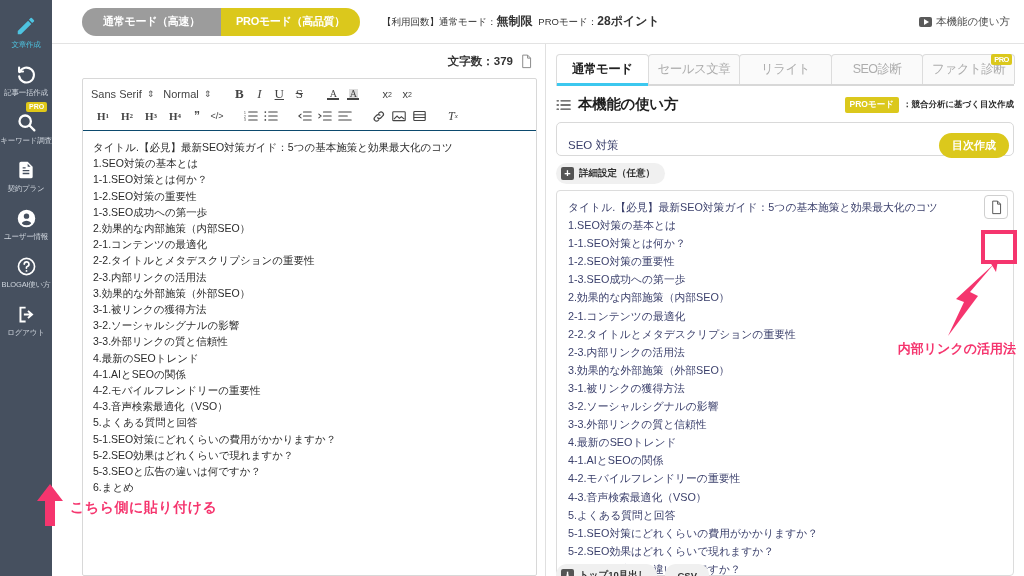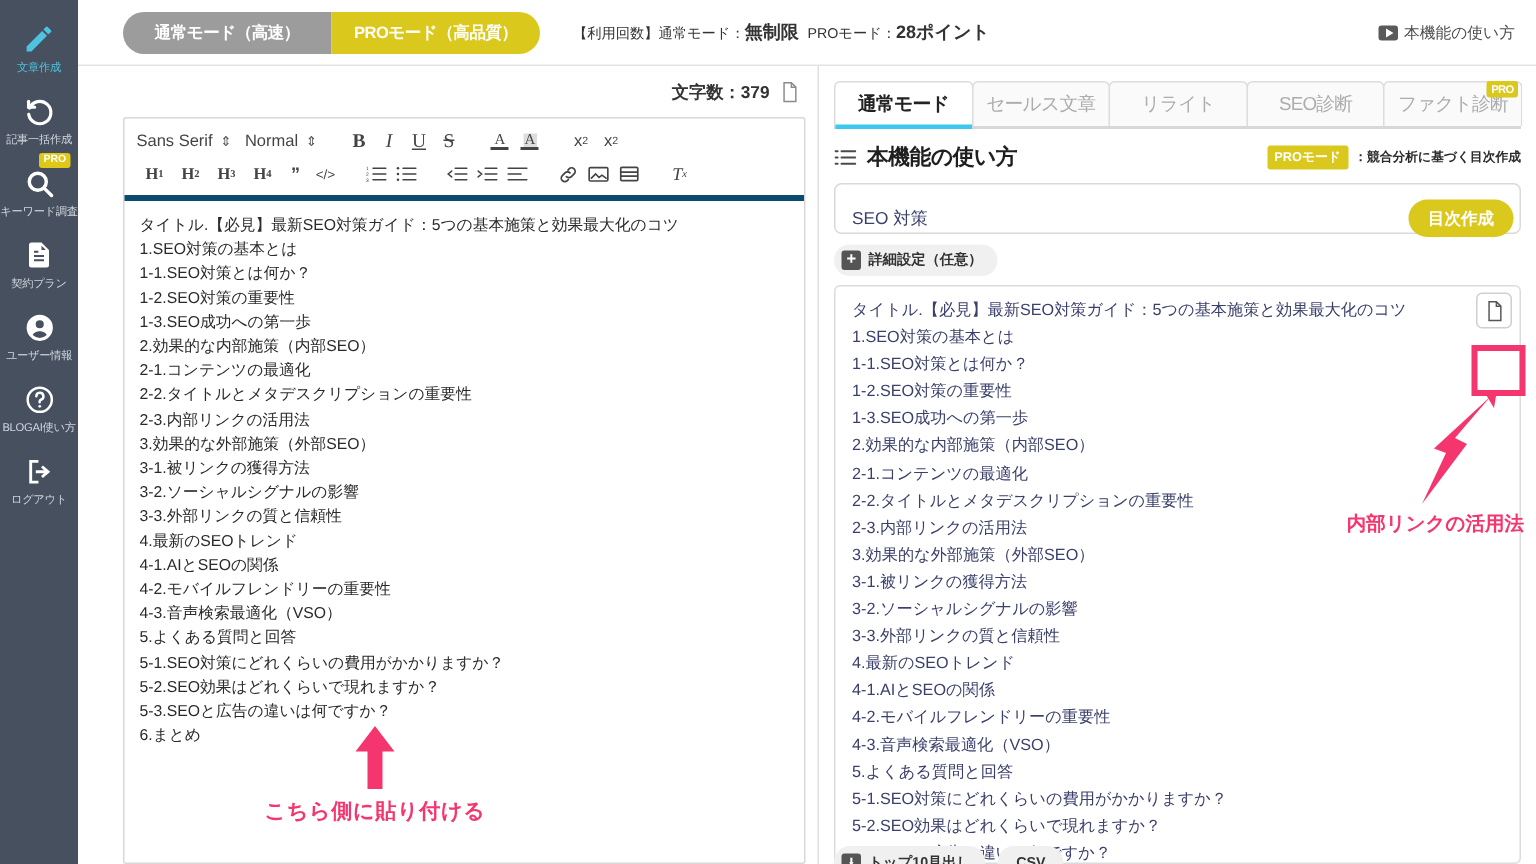--- a/index.html
+++ b/index.html
@@ -90,21 +90,21 @@
   .count-text { font-size: 11.5px; font-weight: bold; color: #333; }
   .copy-ico-small { color: #8a8a8a; display: flex; }
 
   .editor-box {
     border: 1px solid #d8d8d8; border-radius: 2px;
     flex: 1; display: flex; flex-direction: column; min-height: 0;
     background: #fff;
     margin-bottom: 0;
   }
   .toolbar {
-    border-bottom: 4px solid #0c4a6e;
+    border-bottom: 1px solid #0c4a6e;
     padding: 5px 8px 4px 8px;
     flex: 0 0 auto;
   }
   .tb-row { display: flex; align-items: center; height: 20px; gap: 0; }
   .tb-row.r2 { margin-top: 2px; }
   .tb-item {
     font-size: 11px; color: #444; display: flex; align-items: center;
     justify-content: center; height: 20px; cursor: pointer;
   }
   .tb-sel { font-size: 11px; color: #444; }
@@ -124,21 +124,21 @@
 
   .editor-body {
     flex: 1; overflow: hidden; padding: 8px 10px 10px 10px;
     font-size: 10.5px; line-height: 16.2px; color: #2a2a2a;
   }
   .editor-body div { white-space: nowrap; }
 
   .annot-left {
     position: absolute;
     left: 30px; top: 484px; width: 440px;
-    display: flex; flex-direction: column; align-items: center;
+    display: flex; flex-direction: row; align-items: center;
   }
   .annot-text {
     font-size: 14px; font-weight: bold; color: #f5356e; letter-spacing: 0.5px;
   }
 
   
   .right-col {
     flex: 1; height: 100%; border-left: 1px solid #e0e0e0;
     padding: 8px 10px 0 10px; display: flex; flex-direction: column;
     position: relative; min-width: 0;

